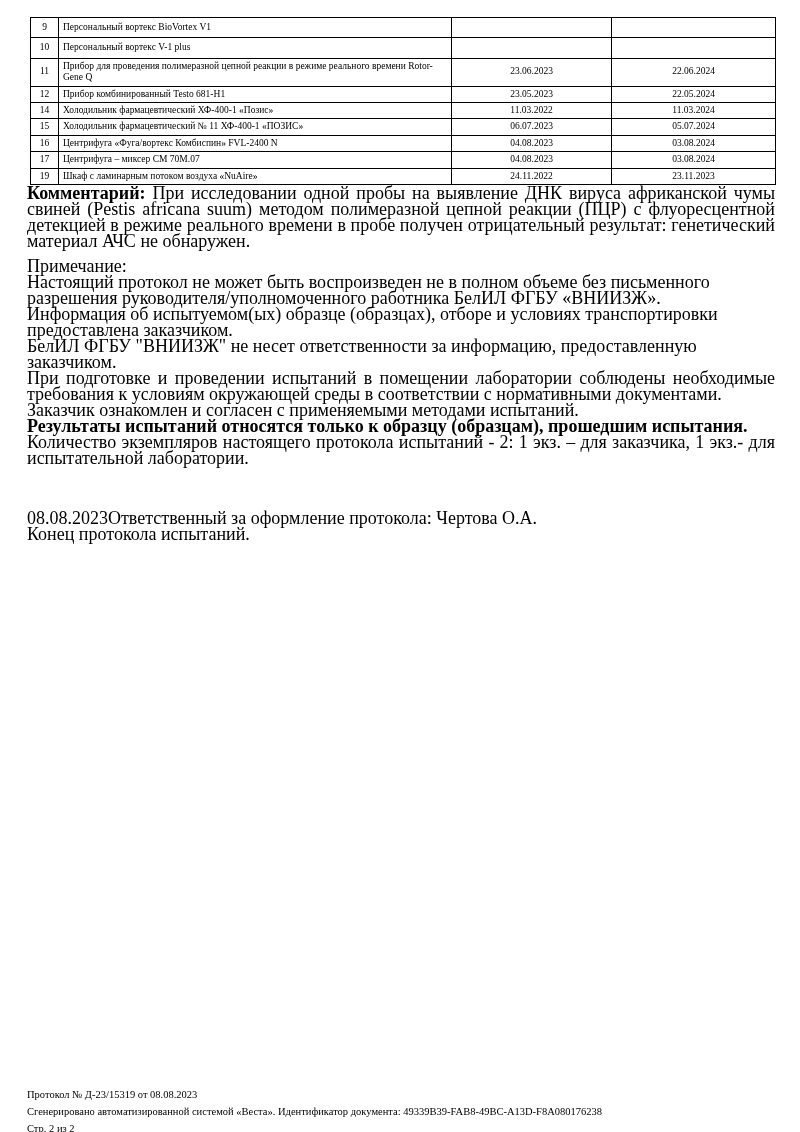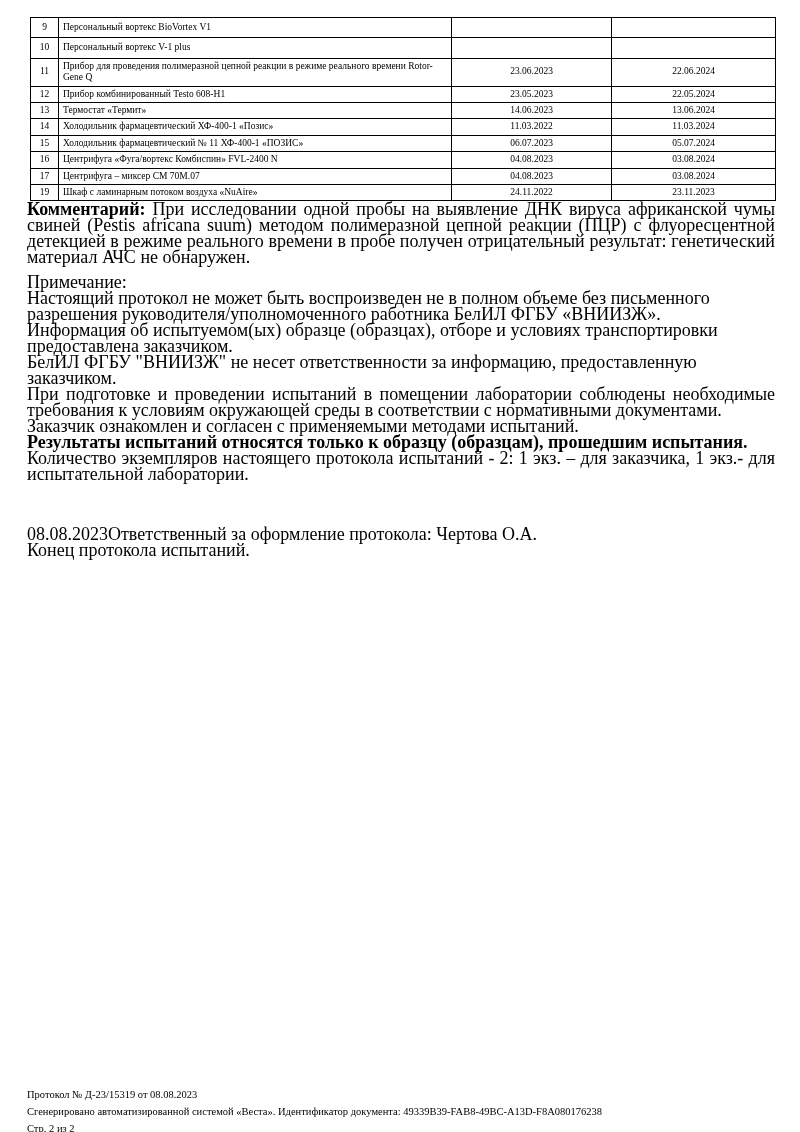--- a/index.html
+++ b/index.html
@@ -91,29 +91,23 @@
         <td class="c-date"></td>
       </tr>
       <tr>
         <td class="c-num">11</td>
         <td class="c-name">Прибор для проведения полимеразной цепной реакции в режиме реального времени Rotor-Gene Q</td>
         <td class="c-date">23.06.2023</td>
         <td class="c-date">22.06.2024</td>
       </tr>
       <tr>
         <td class="c-num">12</td>
-        <td class="c-name">Прибор комбинированный Testo 608-H1</td>
+        <td class="c-name">Прибор комбинированный Testo 681-H1</td>
         <td class="c-date">23.05.2023</td>
         <td class="c-date">22.05.2024</td>
-      </tr>
-      <tr>
-        <td class="c-num">13</td>
-        <td class="c-name">Термостат «Термит»</td>
-        <td class="c-date">14.06.2023</td>
-        <td class="c-date">13.06.2024</td>
       </tr>
       <tr>
         <td class="c-num">14</td>
         <td class="c-name">Холодильник фармацевтический ХФ-400-1 «Позис»</td>
         <td class="c-date">11.03.2022</td>
         <td class="c-date">11.03.2024</td>
       </tr>
       <tr>
         <td class="c-num">15</td>
         <td class="c-name">Холодильник фармацевтический № 11 ХФ-400-1 «ПОЗИС»</td>

